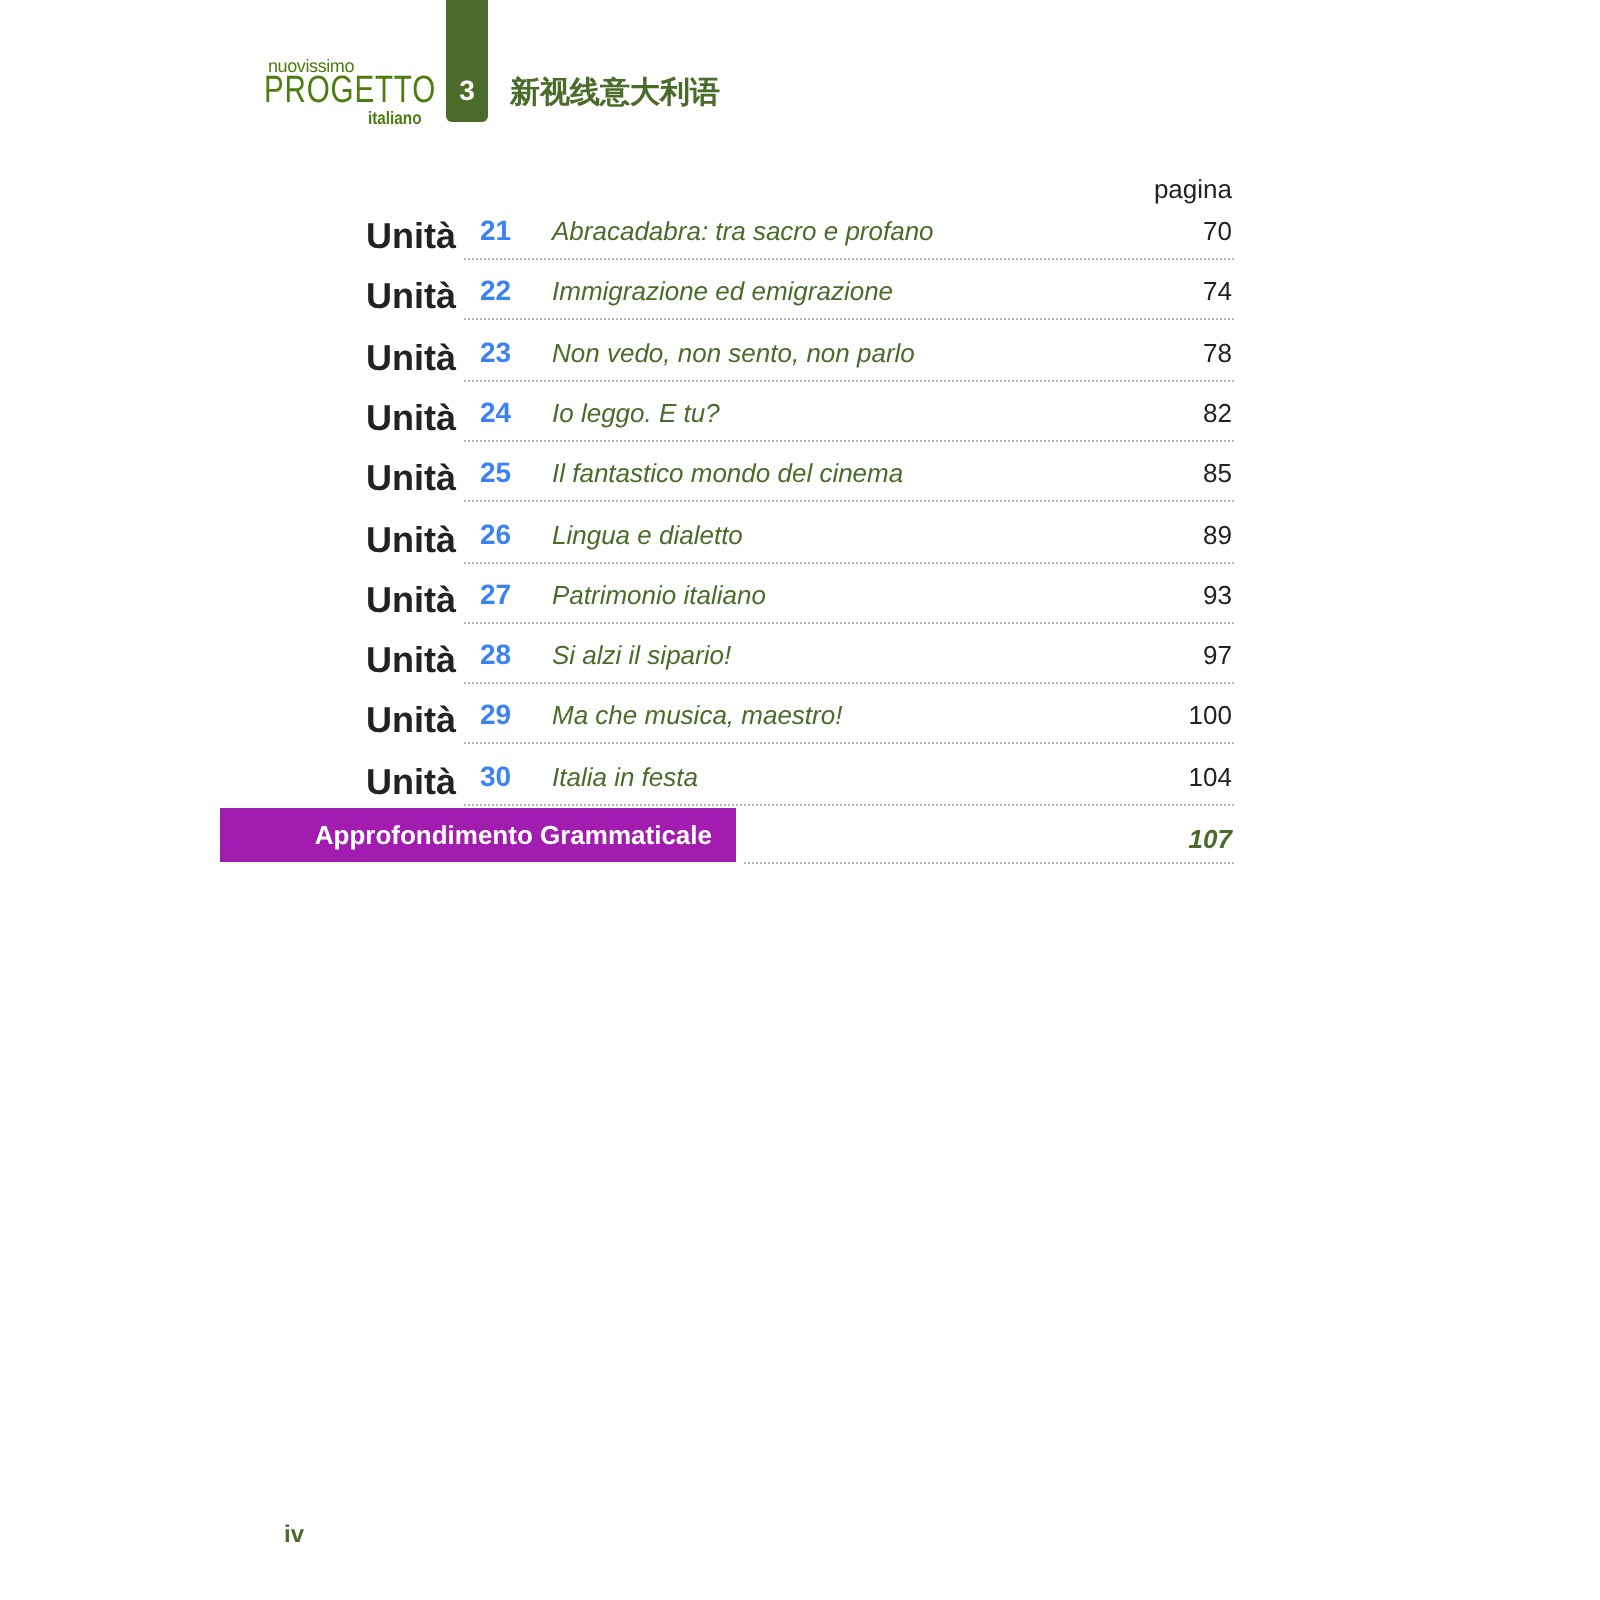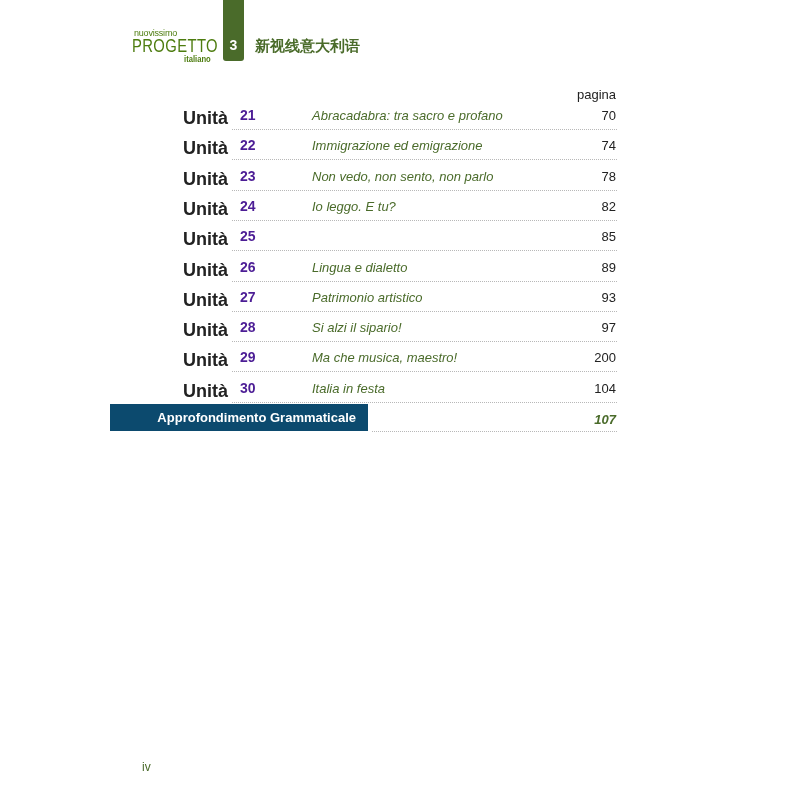--- a/index.html
+++ b/index.html
@@ -13,31 +13,31 @@
     .logo .l3 { position: absolute; left: 52px; top: 30px; font-size: 9px; font-weight: bold; transform: scaleX(0.85); transform-origin: left top; }
     .badge {
       position: absolute; left: 223px; top: 0; width: 21px; height: 61px; background: #4a6b2a;
       border-radius: 0 0 3px 3px; color: #fff; font-weight: bold; font-size: 14px;
       display: flex; align-items: flex-end; justify-content: center; padding-bottom: 8px; box-sizing: border-box;
     }
     .cn-title { position: absolute; left: 255px; top: 37px; font-size: 15px; color: #4a6b2a; font-weight: bold; font-family: "DejaVu Sans", sans-serif; }
     .pagina { position: absolute; right: 184px; top: 87px; font-size: 13px; color: #222; }
     .row { position: absolute; left: 0; width: 800px; height: 30px; }
     .row .unita { position: absolute; left: 183px; top: 0; font-size: 18px; font-weight: bold; color: #222; }
-    .row .num { position: absolute; left: 240px; top: -1px; font-size: 14px; font-weight: bold; color: #4c1d95; }
-    .row .title { position: absolute; left: 276px; top: 0; font-size: 13px; font-style: italic; color: #4a6b2a; margin-left: 36px; }
+    .row .num { position: absolute; left: 240px; top: -1px; font-size: 14px; font-weight: bold; color: #3b82f6; }
+    .row .title { position: absolute; left: 276px; top: 0; font-size: 13px; font-style: italic; color: #4a6b2a; }
     .row .page { position: absolute; right: 184px; top: 0; font-size: 13px; color: #222; text-align: left; }
     .row .divider { position: absolute; left: 232px; width: 385px; top: 21px; border-top: 1px dotted #b8b8b8; height: 0; }
     .appro {
-      position: absolute; left: 110px; top: 404px; width: 258px; height: 27px; background: #0c4a6e;
+      position: absolute; left: 110px; top: 404px; width: 258px; height: 27px; background: #a21caf;
       color: #fff; font-weight: bold; font-size: 13px; display: flex; align-items: center; justify-content: flex-end; padding-right: 12px; box-sizing: border-box;
     }
     .appro-page { position: absolute; right: 184px; top: 412px; font-size: 13px; font-weight: bold; color: #4a6b2a; font-style: italic; }
     .appro-divider { position: absolute; left: 372px; width: 245px; top: 431px; border-top: 1px dotted #b8b8b8; }
-    .folio { position: absolute; left: 142px; top: 760px; font-size: 12px; font-weight: normal; color: #4a6b2a; text-align: center; }
+    .folio { position: absolute; left: 142px; top: 760px; font-size: 12px; font-weight: bold; color: #4a6b2a; text-align: center; }
   </style>
 </head>
 <body>
 
 <div class="logo">
   <span class="l1">nuovissimo</span>
   <span class="l2">PROGETTO</span>
   <span class="l3">italiano</span>
 </div>
 <div class="badge">3</div>
@@ -70,49 +70,50 @@
     <div class="row" style="top: 198.9px;">
       <span class="unita">Unità</span>
       <span class="num">24</span>
       <span class="title">Io leggo. E tu?</span>
       <span class="page">82</span>
       <div class="divider"></div>
     </div>
     <div class="row" style="top: 229.2px;">
       <span class="unita">Unità</span>
       <span class="num">25</span>
+      <span class="title">Il fantastico mondo del cinema</span>
       <span class="page">85</span>
       <div class="divider"></div>
     </div>
     <div class="row" style="top: 259.5px;">
       <span class="unita">Unità</span>
       <span class="num">26</span>
       <span class="title">Lingua e dialetto</span>
       <span class="page">89</span>
       <div class="divider"></div>
     </div>
     <div class="row" style="top: 289.8px;">
       <span class="unita">Unità</span>
       <span class="num">27</span>
-      <span class="title">Patrimonio artistico</span>
+      <span class="title">Patrimonio italiano</span>
       <span class="page">93</span>
       <div class="divider"></div>
     </div>
     <div class="row" style="top: 320.1px;">
       <span class="unita">Unità</span>
       <span class="num">28</span>
       <span class="title">Si alzi il sipario!</span>
       <span class="page">97</span>
       <div class="divider"></div>
     </div>
     <div class="row" style="top: 350.4px;">
       <span class="unita">Unità</span>
       <span class="num">29</span>
       <span class="title">Ma che musica, maestro!</span>
-      <span class="page">200</span>
+      <span class="page">100</span>
       <div class="divider"></div>
     </div>
     <div class="row" style="top: 380.7px;">
       <span class="unita">Unità</span>
       <span class="num">30</span>
       <span class="title">Italia in festa</span>
       <span class="page">104</span>
       <div class="divider"></div>
     </div>
   </div>

